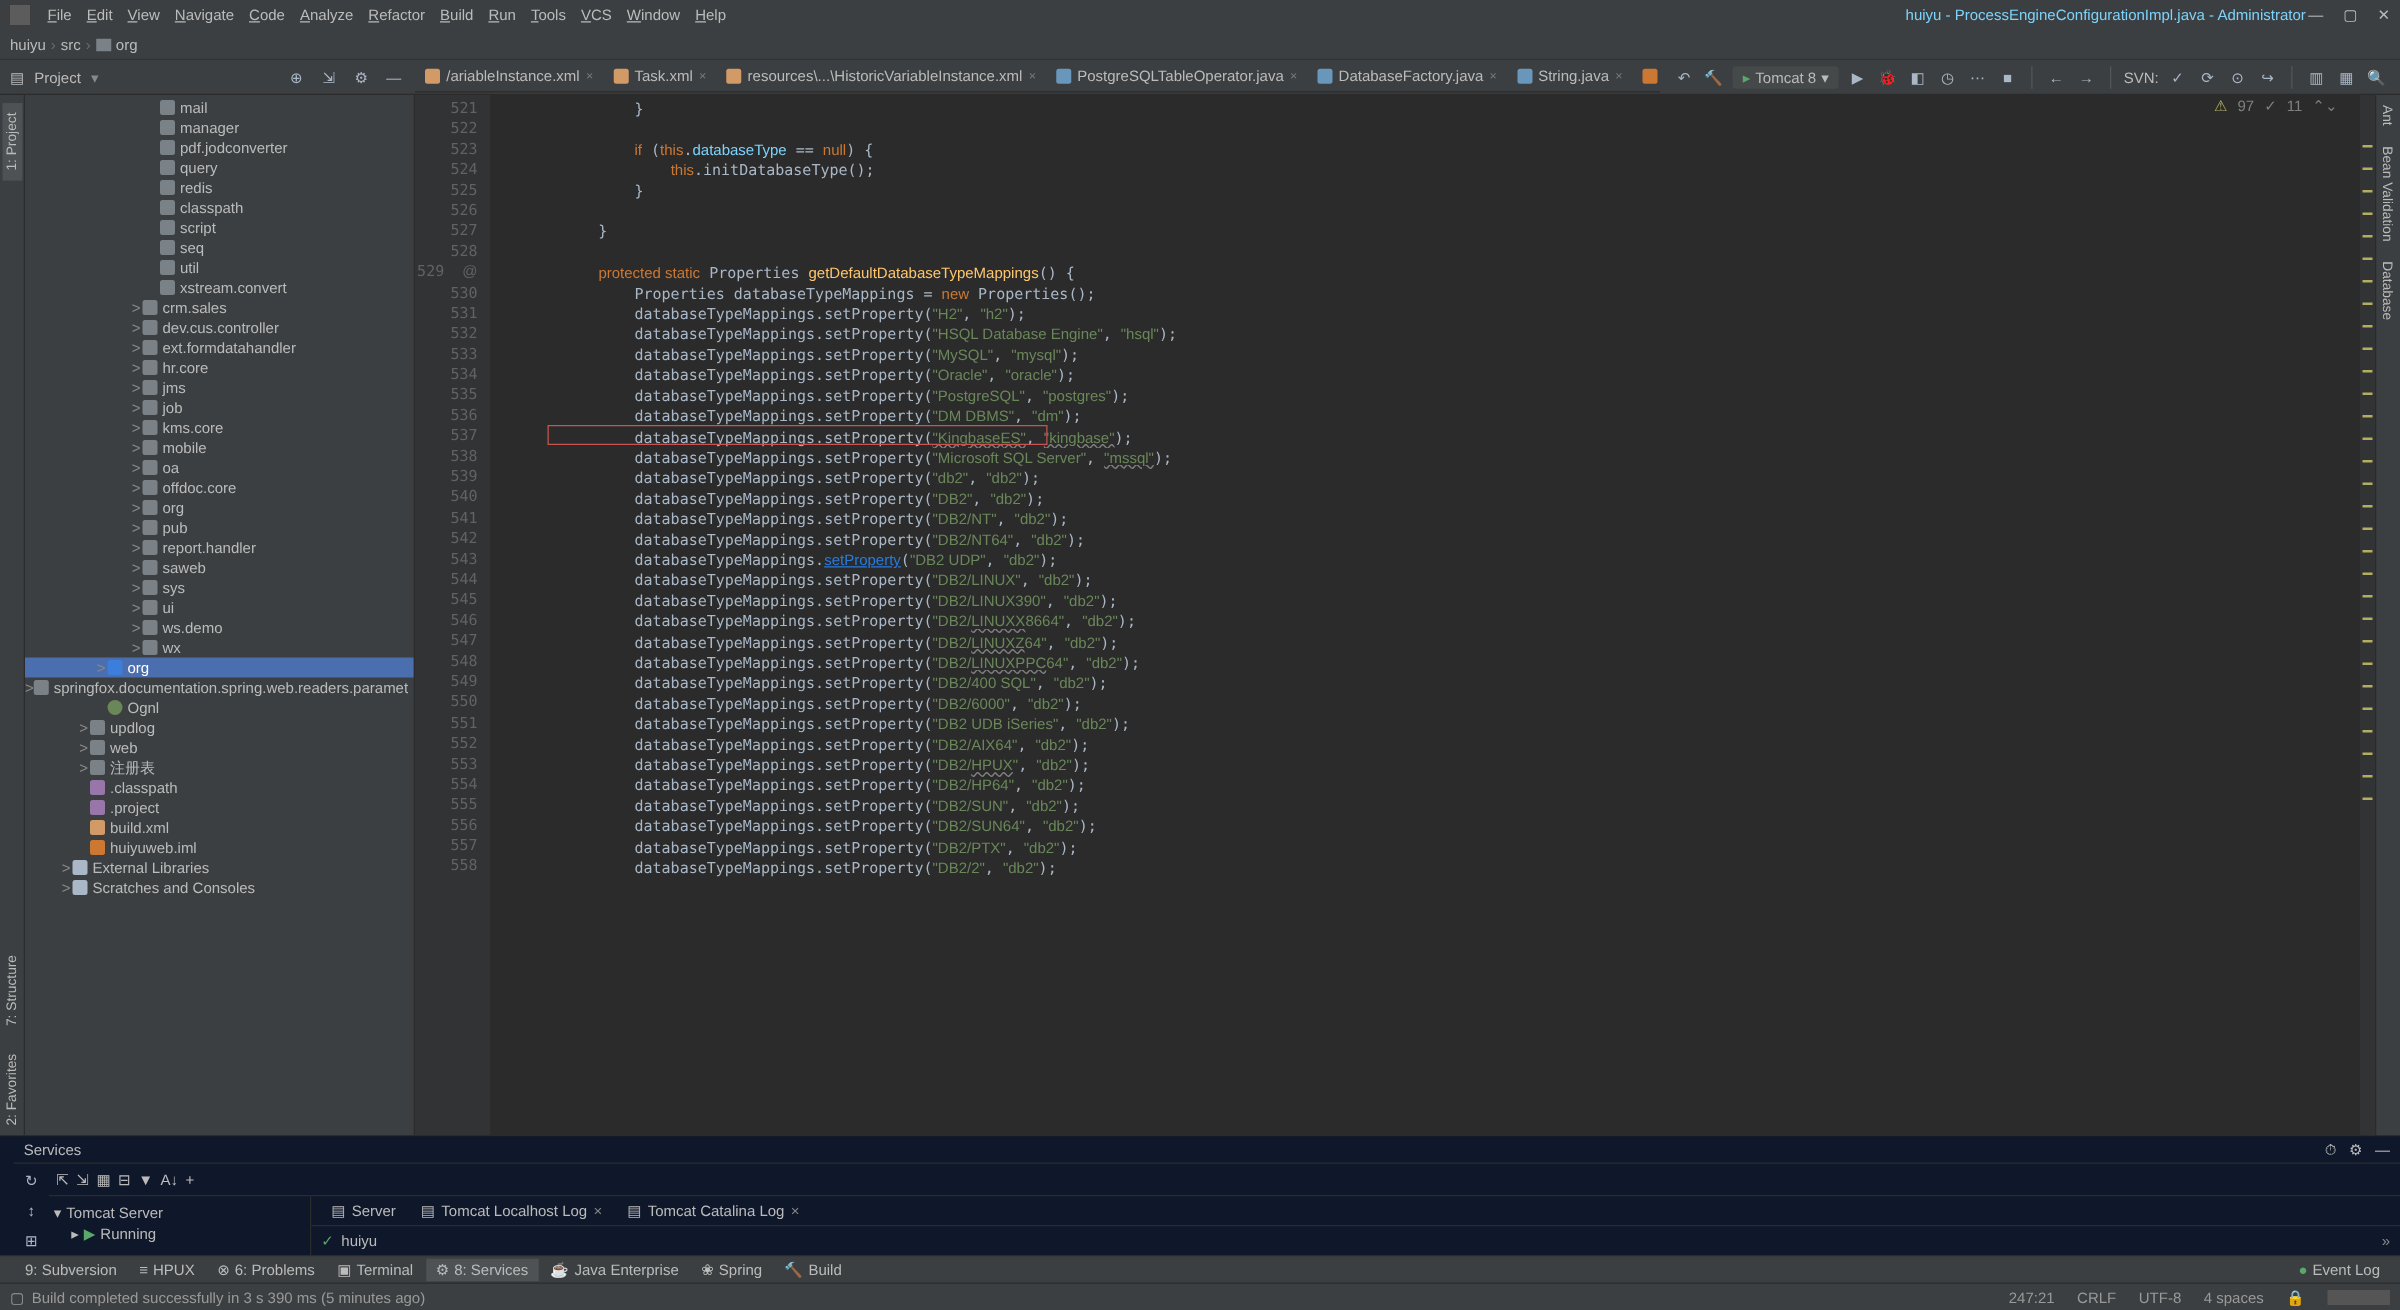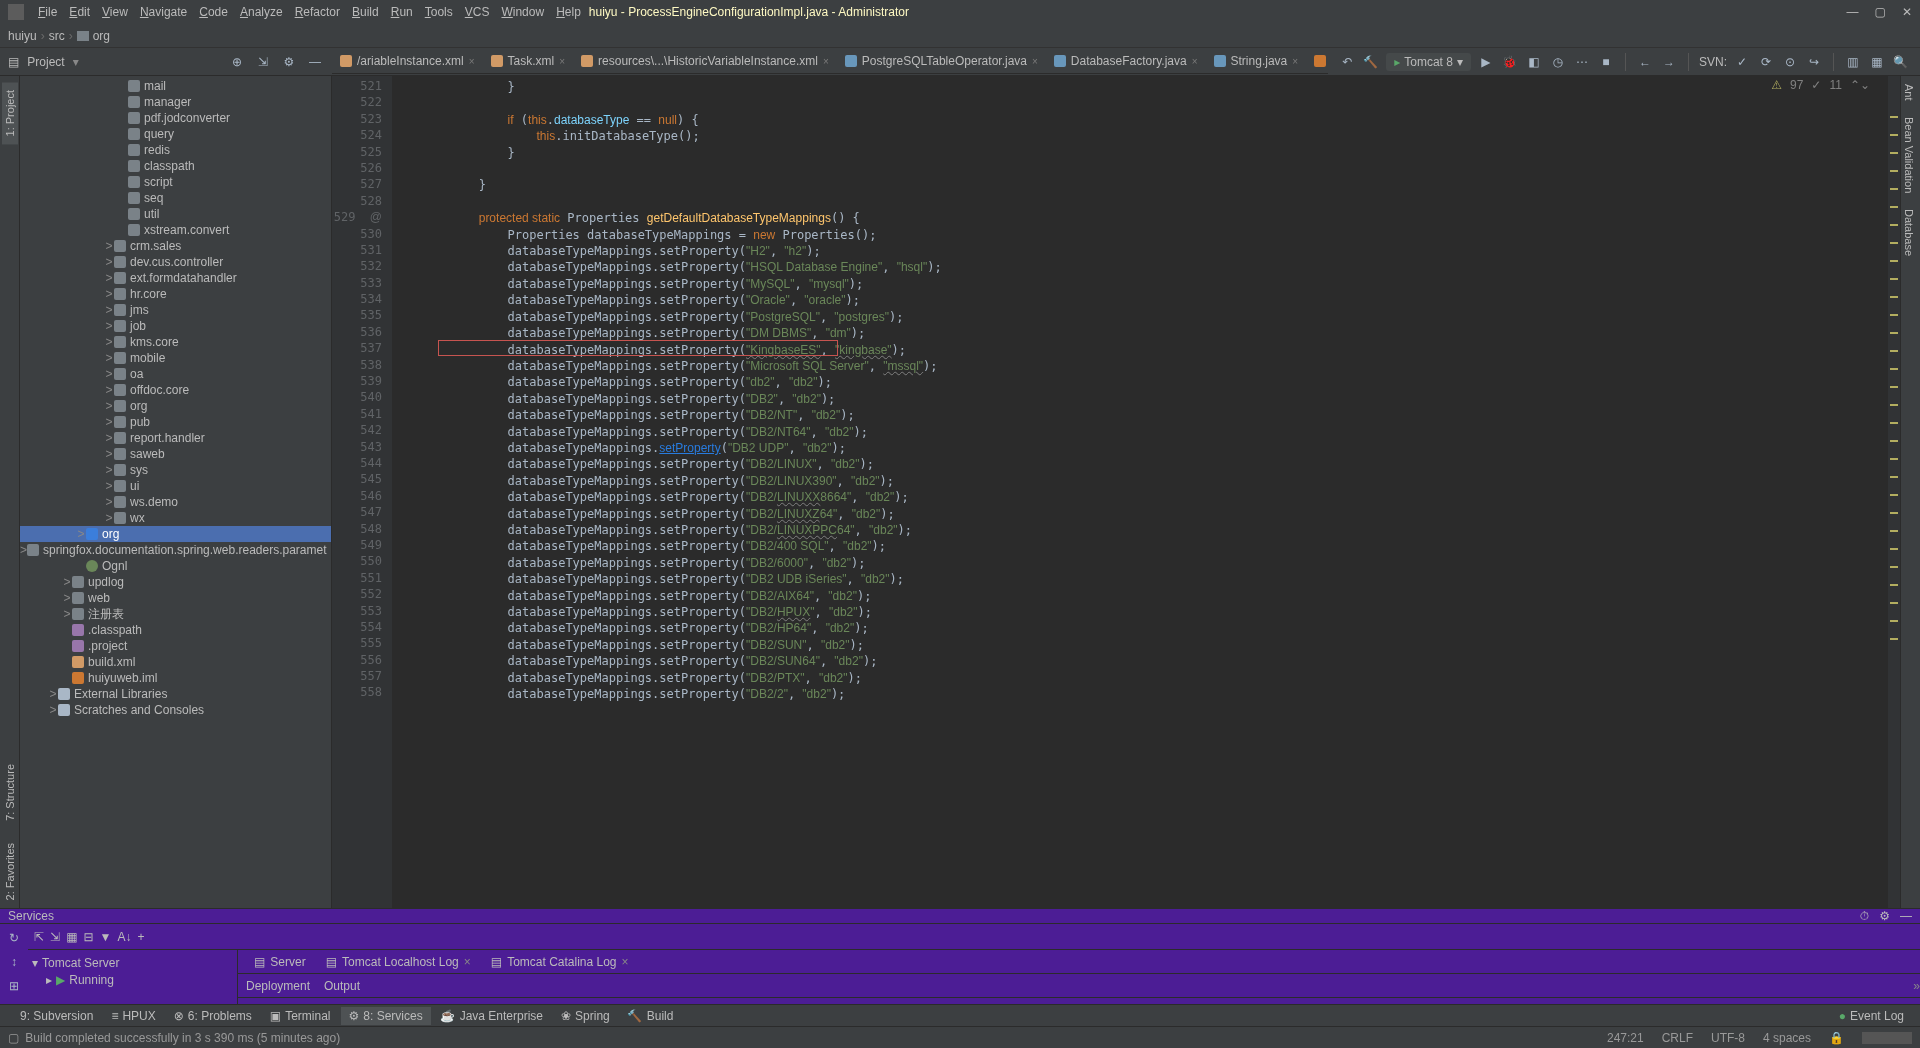--- a/index.html
+++ b/index.html
@@ -1,20 +1,20 @@
 <!DOCTYPE html>
 <html><head>
 <meta charset="utf-8">
 <style>
 * { margin: 0; padding: 0; box-sizing: border-box; font-family: "Segoe UI", Arial, sans-serif; font-size: 12px; }
 body { background: #3c3f41; color: #bbbbbb; width: 1920px; height: 1048px; overflow: hidden; display: flex; flex-direction: column; }
 .menubar { height: 24px; background: #3c3f41; display: flex; align-items: center; padding: 0 8px; gap: 2px; }
 .menubar .logo { width: 16px; height: 16px; background: #5c5c5c; margin-right: 6px; }
 .menubar .menu-item { padding: 2px 6px; color: #bbbbbb; cursor: pointer; }
-.menubar .title { flex: 1; text-align: left; color: #fef9c3; }
+.menubar .title { flex: 1; text-align: right; color: #7dd3fc; }
 .menubar .win-controls { display: flex; gap: 16px; color: #bbbbbb; }
 .breadcrumb-bar { height: 24px; background: #3c3f41; border-bottom: 1px solid #323232; display: flex; align-items: center; padding: 0 8px; color: #bbbbbb; gap: 4px; }
 .breadcrumb-bar .chevron { color: #6a6a6a; }
 .toolbar-row { height: 28px; background: #3c3f41; display: flex; align-items: center; border-bottom: 1px solid #2b2b2b; }
 .toolbar-row .left { display: flex; align-items: center; padding: 0 8px; width: 332px; gap: 8px; }
 .toolbar-row .right-tools { display: flex; align-items: center; gap: 6px; margin-left: auto; padding: 0 10px; }
 .toolbar-row .right-tools .icon-btn, .toolbar-row .left .icon-btn { width: 18px; height: 18px; display: inline-flex; align-items: center; justify-content: center; color: #a9b7c6; cursor: pointer; }
 .toolbar-row .right-tools .sep { width: 1px; height: 18px; background: #555; margin: 0 4px; }
 .run-config { display: flex; align-items: center; gap: 4px; background: #45494a; padding: 2px 8px; border-radius: 3px; }
 .run-config .tri { color: #59a869; }
@@ -52,21 +52,21 @@
 .mth { color: #ffc66d; }
 .field { color: #7dd3fc; }
 .warn { text-decoration: underline wavy #808080 1px; }
 .link { color: #287bde; text-decoration: underline; }
 .right-gutter { width: 20px; background: #3c3f41; border-left:1px solid #2b2b2b; }
 .right-gutter .tab { writing-mode: vertical-rl; padding: 8px 2px; color:#bbb; font-size:11px; cursor:pointer;}
 .code-status { position: absolute; top: 2px; right: 30px; color: #808080; font-size: 11px; display: flex; align-items: center; gap: 8px; }
 .code-status .warn-ico { color: #b3ae60; }
 .error-stripe { width: 12px; background: #313335; position: relative; }
 .error-stripe .mark { position: absolute; right: 2px; width: 8px; height: 2px; background: #b3ae60; }
-.services-panel { height: 96px; background: #4c1d95; border-top: 1px solid #2b2b2b; display: flex; flex-direction: column; }
+.services-panel { height: 96px; background: #0f172a; border-top: 1px solid #2b2b2b; display: flex; flex-direction: column; padding-left: 11px; }
 .services-header { height: 22px; display: flex; align-items: center; justify-content: space-between; border-bottom: 1px solid #2b2b2b; padding: 0 8px; }
 .services-body { flex: 1; display: flex; }
 .services-left { width: 210px; border-right: 1px solid #2b2b2b; display: flex; }
 .sv-toolbar { width: 28px; display: flex; flex-direction: column; align-items: center; gap: 4px; padding-top: 4px; }
 .sv-toolbar .btn { width: 20px; height: 20px; display: flex; align-items: center; justify-content: center; color: #a9b7c6; cursor: pointer; }
 .sv-toolbar2 { display: flex; gap: 6px; padding: 4px 6px; border-bottom: 1px solid #2b2b2b; height: 26px; align-items: center; }
 .sv-tree { flex:1; padding: 4px 4px; }
 .sv-tree .trow { display: flex; align-items: center; gap: 4px; height: 17px; color: #bbb; }
 .sv-tree .run-ico { color: #59a869; }
 .services-mid { flex: 1; display: flex; flex-direction: column; }
@@ -628,25 +628,20 @@
                 <span>▤</span>
                 <span>Tomcat Localhost Log</span>
                 <span style="color:#888">×</span>
               </div>
               <div class="sv-tab">
                 <span>▤</span>
                 <span>Tomcat Catalina Log</span>
                 <span style="color:#888">×</span>
               </div>
             </div>
-          <div class="sv-subtabs">
-            <span class="st">Deployment</span>
-            <span class="st">Output</span>
-            <span style="margin-left:auto;color:#888;">»</span>
-          </div>
           <div class="sv-content">
             <span class="green">✓</span>
             <span>huiyu</span>
             <span style="margin-left:auto;color:#888;">»</span>
           </div>
         </div>
       </div>
     </div>
   </div>
 </div>

